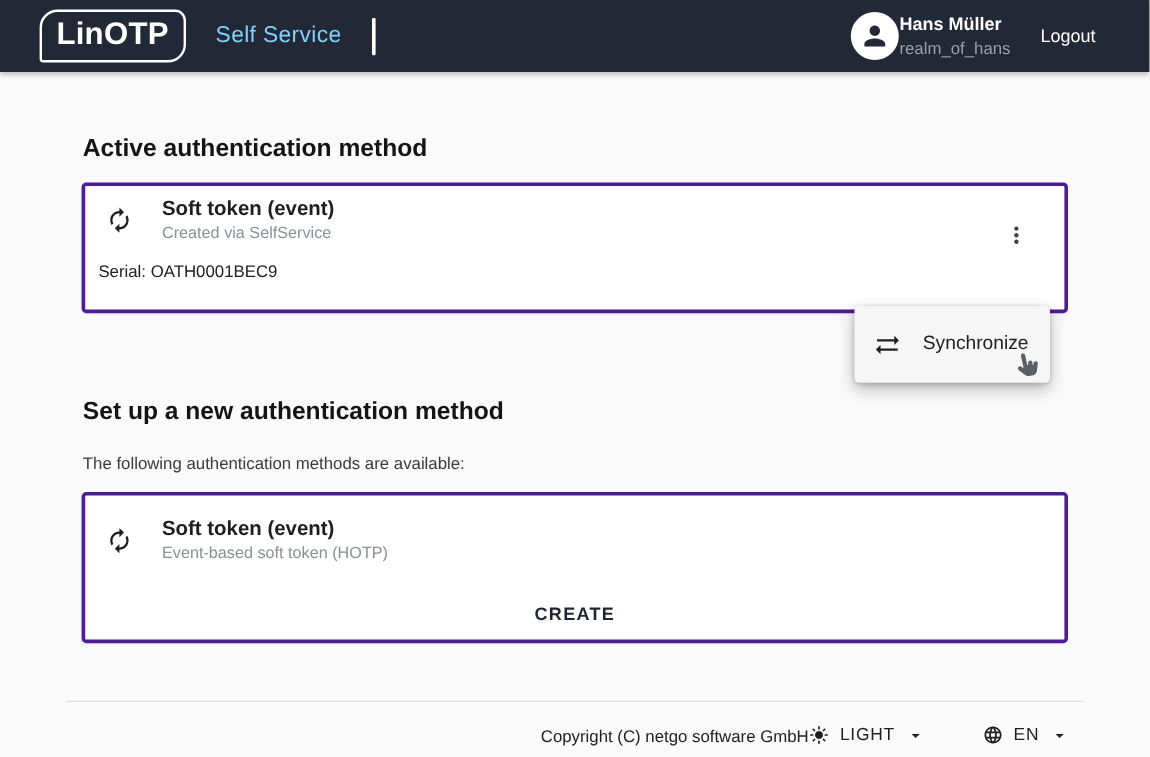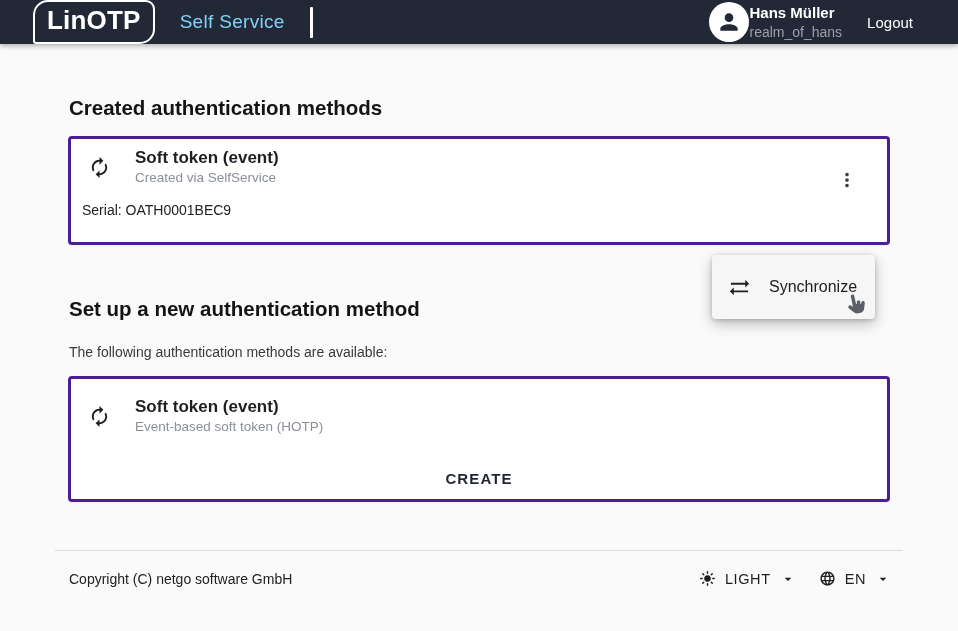--- a/index.html
+++ b/index.html
@@ -6,21 +6,21 @@
   html, body { width: 958px; height: 631px; overflow: hidden; }
   body {
     font-family: "Liberation Sans", sans-serif;
     background: #fafafa;
     color: #212121;
     position: relative;
   }
 
   
   .header {
-    height: 44px;
+    height: 60px;
     background: #222836;
     display: flex;
     align-items: center;
     padding: 0 23px 0 33px;
     box-shadow: 0 2px 5px rgba(0,0,0,0.3);
     position: relative;
     z-index: 5;
   }
   .logo-box {
     border: 2.5px solid #ffffff;
@@ -89,21 +89,21 @@
 
   
   .main { width: 822px; margin: 0 auto; }
   .section-title {
     font-size: 20.5px;
     font-weight: 700;
     color: #141414;
     margin-left: 1px;
   }
   .title-first { padding-top: 52px; }
-  .title-second { padding-top: 52px; }
+  .title-second { padding-top: 52px; margin-top: 18px; }
   .section-sub {
     font-size: 14px;
     color: #3a3a3a;
     margin: 23px 0 0 1px;
   }
   .card {
     margin-top: 16px;
     background: #ffffff;
     border: 3px solid #4c1d95;
     border-radius: 4px;
@@ -181,25 +181,25 @@
     z-index: 11;
     transform: rotate(-12deg);
     pointer-events: none;
   }
 
   
   .footer { width: 848px; margin: 48px auto 0; border-top: 1px solid #dcdcdc; }
   .footer-inner {
     display: flex;
     align-items: center;
-    justify-content: space-between;
+    justify-content: flex-end;
     padding: 19px 12px 0 14px;
   }
   .copyright { font-size: 14px; color: #212121; }
-  .footer-controls { display: flex; align-items: center; gap: 23px; }
+  .footer-controls { display: flex; align-items: center; gap: 48px; }
   .control {
     display: flex; align-items: center; gap: 9px;
     background: none; border: none;
     font-family: "Liberation Sans", sans-serif;
     font-size: 14.5px;
     font-weight: 500;
     letter-spacing: 0.6px;
     color: #1f1f1f;
     cursor: pointer;
   }
@@ -223,21 +223,21 @@
   </div>
   <div class="user-info">
     <div class="user-name">Hans Müller</div>
     <div class="user-realm">realm_of_hans</div>
   </div>
   <button class="logout-btn">Logout</button>
 </div>
 
 <div class="main">
 
-  <div class="section-title title-first">Created authentication methods</div>
+  <div class="section-title title-first">Active authentication method</div>
 
   <div class="card card-token">
     <div class="card-header">
       <div class="icon-box">
         <svg width="23" height="23" viewBox="0 0 24 24" fill="currentColor">
             <path d="M12 6v3l4-4-4-4v3c-4.42 0-8 3.58-8 8 0 1.57.46 3.03 1.24 4.26L6.7 14.8c-.45-.83-.7-1.79-.7-2.8 0-3.31 2.69-6 6-6zm6.76 1.74L17.3 9.2c.44.84.7 1.79.7 2.8 0 3.31-2.69 6-6 6v-3l-4 4 4 4v-3c4.42 0 8-3.58 8-8 0-1.57-.46-3.03-1.24-4.26z"></path>
           </svg>
       </div>
       <div class="card-head-text">
         <div class="card-title">Soft token (event)</div>

